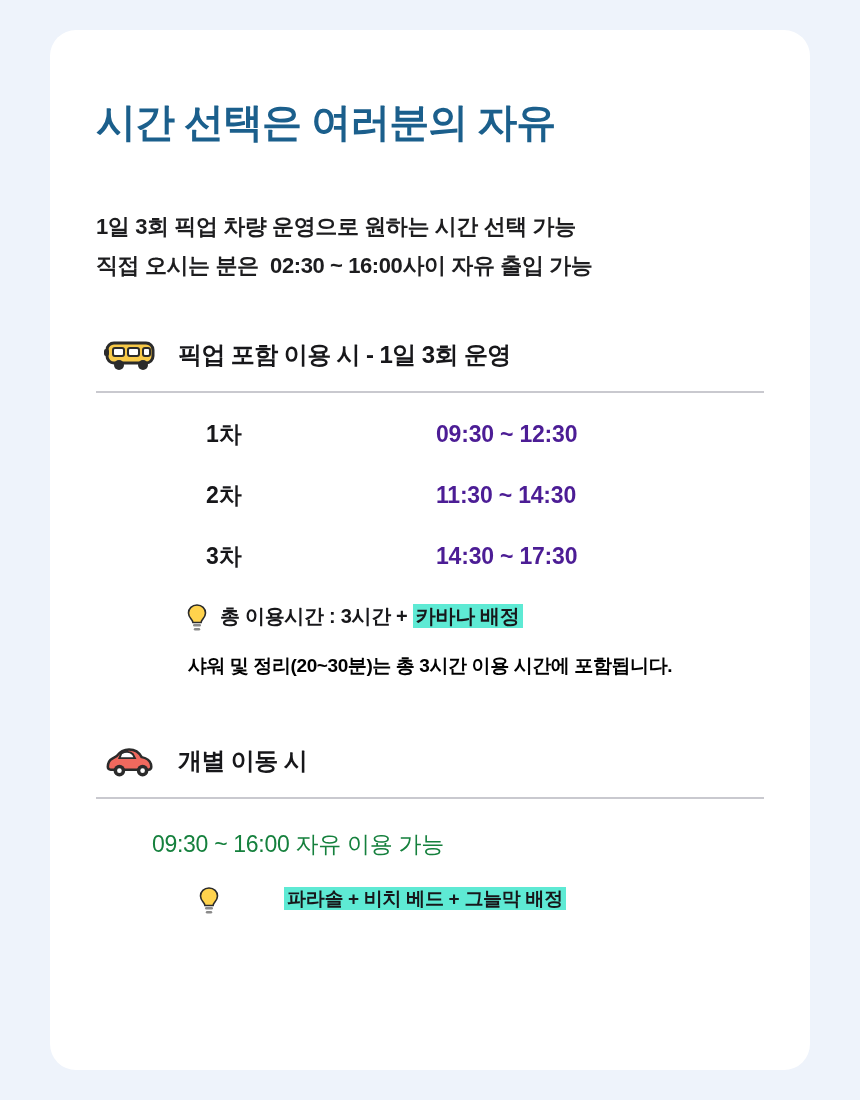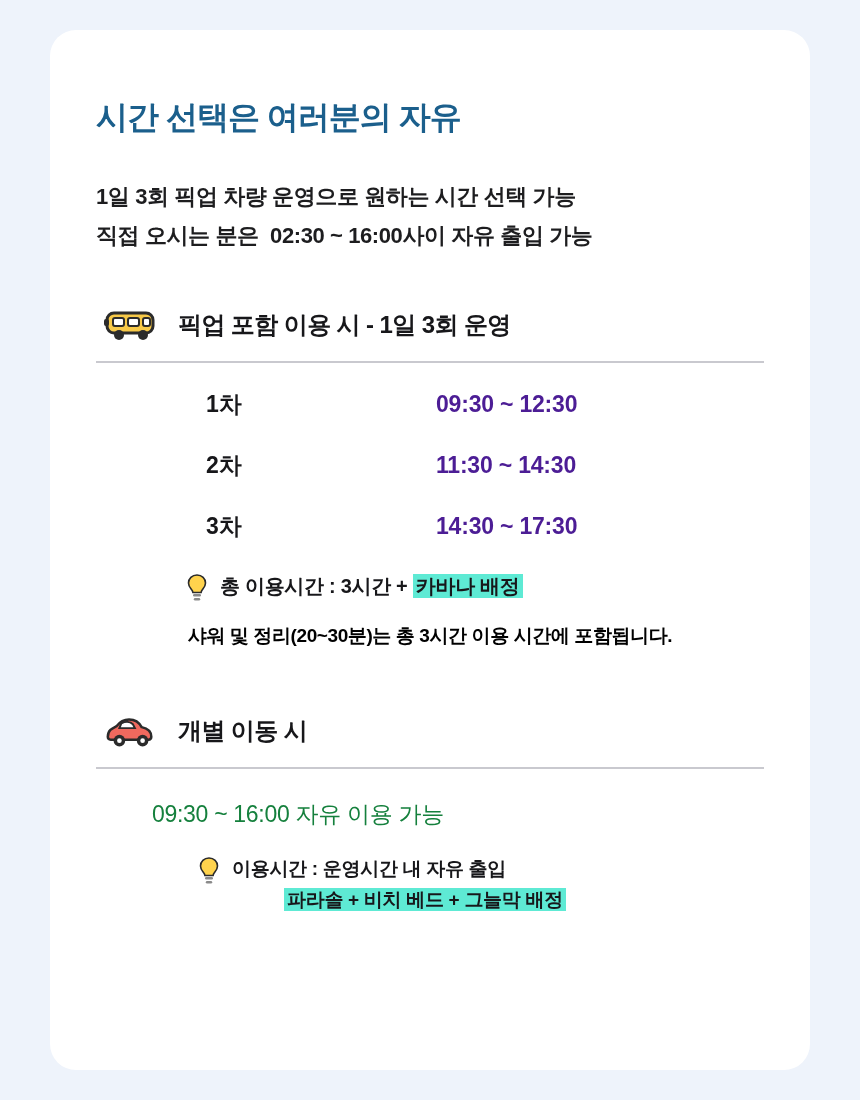--- a/index.html
+++ b/index.html
@@ -21,29 +21,29 @@
     height: 1040px;
     background: #ffffff;
     border-radius: 26px;
     box-sizing: border-box;
     padding: 0 46px;
   }
 
   .title {
     margin: 0;
     padding-top: 68px;
-    font-size: 32px;
+    font-size: 40px;
     font-weight: 800;
     color: #1b5f8c;
     letter-spacing: -1px;
     line-height: 1.2;
   }
 
   .lead {
-    margin-top: 42px;
+    margin-top: 62px;
     font-size: 22px;
     font-weight: 700;
     color: #1d1d1f;
     line-height: 1.75;
     letter-spacing: -0.4px;
   }
   .lead div { white-space: pre; }
 
   .section {
     margin-top: 48px;
@@ -238,19 +238,18 @@
 
     <div class="note2">
       <span class="bulb">
         <svg width="26" height="30" viewBox="0 0 26 30" aria-hidden="true">
           <path d="M13 2c5 0 8.5 3.6 8.5 8 0 3.3-2 5.2-3.2 6.8-.8 1-1.1 1.8-1.2 2.7H8.9c-.1-.9-.4-1.7-1.2-2.7C6.5 15.2 4.5 13.3 4.5 10 4.5 5.6 8 2 13 2z" fill="#ffd34d" stroke="#2b2b2b" stroke-width="1.6"></path>
           <rect x="9" y="21" width="8" height="2.6" rx="1.3" fill="#8a8a8a"></rect>
           <rect x="9.8" y="25" width="6.4" height="2.6" rx="1.3" fill="#8a8a8a"></rect>
         </svg>
       </span>
       <span class="lines">
-        <span>이용시간 : 운영시간 내 자유 출입</span>
         <span class="second-line"><span class="hl">파라솔 + 비치 베드 + 그늘막 배정</span></span>
       </span>
     </div>
   </div>
 
 </div>
 
 </body></html>

